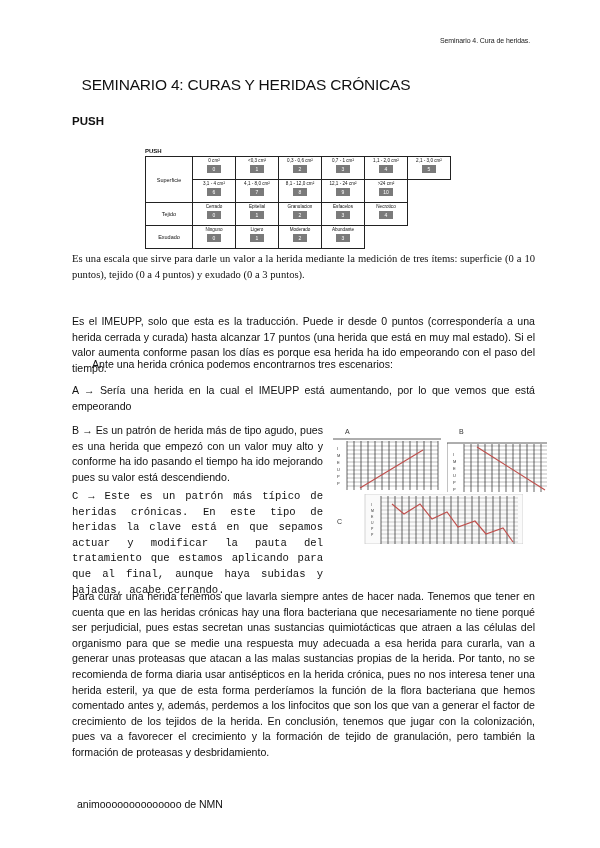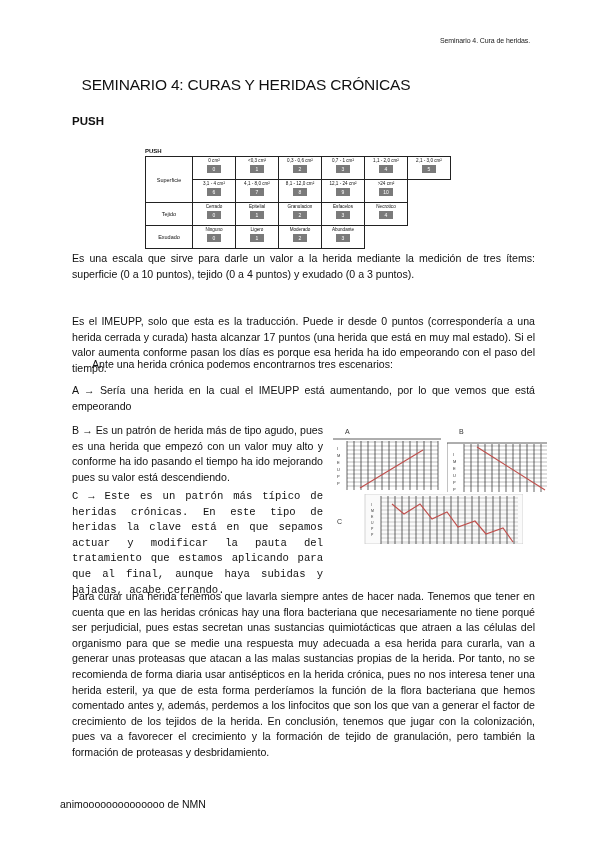--- a/index.html
+++ b/index.html
@@ -3,21 +3,21 @@
 <meta charset="utf-8">
 <style>
   html, body { margin:0; padding:0; }
   body { width:600px; height:848px; background:#ffffff; position:relative; overflow:hidden;
          font-family:"Liberation Sans", sans-serif; color:#111; }
   .page-header { position:absolute; top:37px; right:70px; font-size:7px; color:#222; letter-spacing:-0.1px; }
   .title { position:absolute; top:76px; left:0; width:492px; text-align:center; font-size:15.5px; letter-spacing:-0.2px; }
   .section { position:absolute; top:115px; left:72px; font-weight:bold; font-size:11.5px; }
   .para { position:absolute; left:72px; width:463px; font-size:10.6px; line-height:15.6px; text-align:justify; }
   .para.narrow { width:251px; }
-  .footer { position:absolute; top:798px; left:60px; font-size:10.5px; }
+  .footer { position:absolute; top:798px; left:77px; font-size:10.5px; }
 
   
   .push-wrap { position:absolute; left:145px; top:148px; width:320px; }
   .push-caption { font-size:6px; font-weight:bold; margin-bottom:2px; }
   table.push { border-collapse:collapse; font-size:4.6px; }
   table.push td { border:1px solid #222; padding:1px 2px; text-align:center; vertical-align:top; width:38px; height:20px; }
   table.push td.label { width:42px; vertical-align:middle; font-size:5.5px; }
   table.push td.empty { border:none; }
   .score { display:block; margin:2px auto 0; width:14px; height:8px; background:#7a7a7a; color:#fff; font-size:5px; line-height:8px; }
 
@@ -69,21 +69,21 @@
       <td><span>Ligero</span><span class="score">1</span></td>
       <td><span>Moderado</span><span class="score">2</span></td>
       <td><span>Abundante</span><span class="score">3</span></td>
       <td class="empty"></td>
       <td class="empty"></td>
     </tr>
   </tbody>
     </table>
 </div>
 
-<div class="para" style="top:251px;">Es una escala que sirve para darle un valor a la herida mediante la medición de tres ítems: superficie (0 a 10 puntos), tejido (0 a 4 puntos) y exudado (0 a 3 puntos).</div>
+<div class="para" style="top:251px;font-family:Liberation Serif, serif;">Es una escala que sirve para darle un valor a la herida mediante la medición de tres ítems: superficie (0 a 10 puntos), tejido (0 a 4 puntos) y exudado (0 a 3 puntos).</div>
 <div class="para" style="top:293px;margin-top:21px;">Es el IMEUPP, solo que esta es la traducción.  Puede ir desde 0 puntos (correspondería a una herida cerrada y curada) hasta alcanzar 17 puntos (una herida que está en muy mal estado). Si el valor aumenta conforme pasan los días es porque esa herida ha ido empeorando con el paso del tiempo.</div>
 <div class="para" style="top:357px;margin-left:20px;">Ante una herida crónica podemos encontrarnos tres escenarios:</div>
 <div class="para" style="top:383px;">A → Sería una herida en la cual el IMEUPP está aumentando, por lo que vemos que está empeorando</div>
 <div class="para narrow" style="top:423px;">B → Es un patrón de herida más de tipo agudo, pues es una herida que empezó con un valor muy alto y conforme ha ido pasando el tiempo ha ido mejorando pues su valor está descendiendo.</div>
 <div class="para narrow" style="top:489px;font-family:Liberation Mono, monospace;">C → Este es un patrón más típico de heridas crónicas. En este tipo de heridas la clave está en que sepamos actuar y modificar la pauta del tratamiento que estamos aplicando para que al final, aunque haya subidas y bajadas, acabe cerrando.</div>
 
 <div class="chart" style="left:333px; top:428px; width:108px; height:64px;">
   <span class="chart-label" style="left:12px; top:0;">A</span>
   <svg width="108" height="64" viewBox="0 0 108 64">
     <line x1="0" y1="11" x2="108" y2="11" stroke="#333" stroke-width="0.8"></line>

